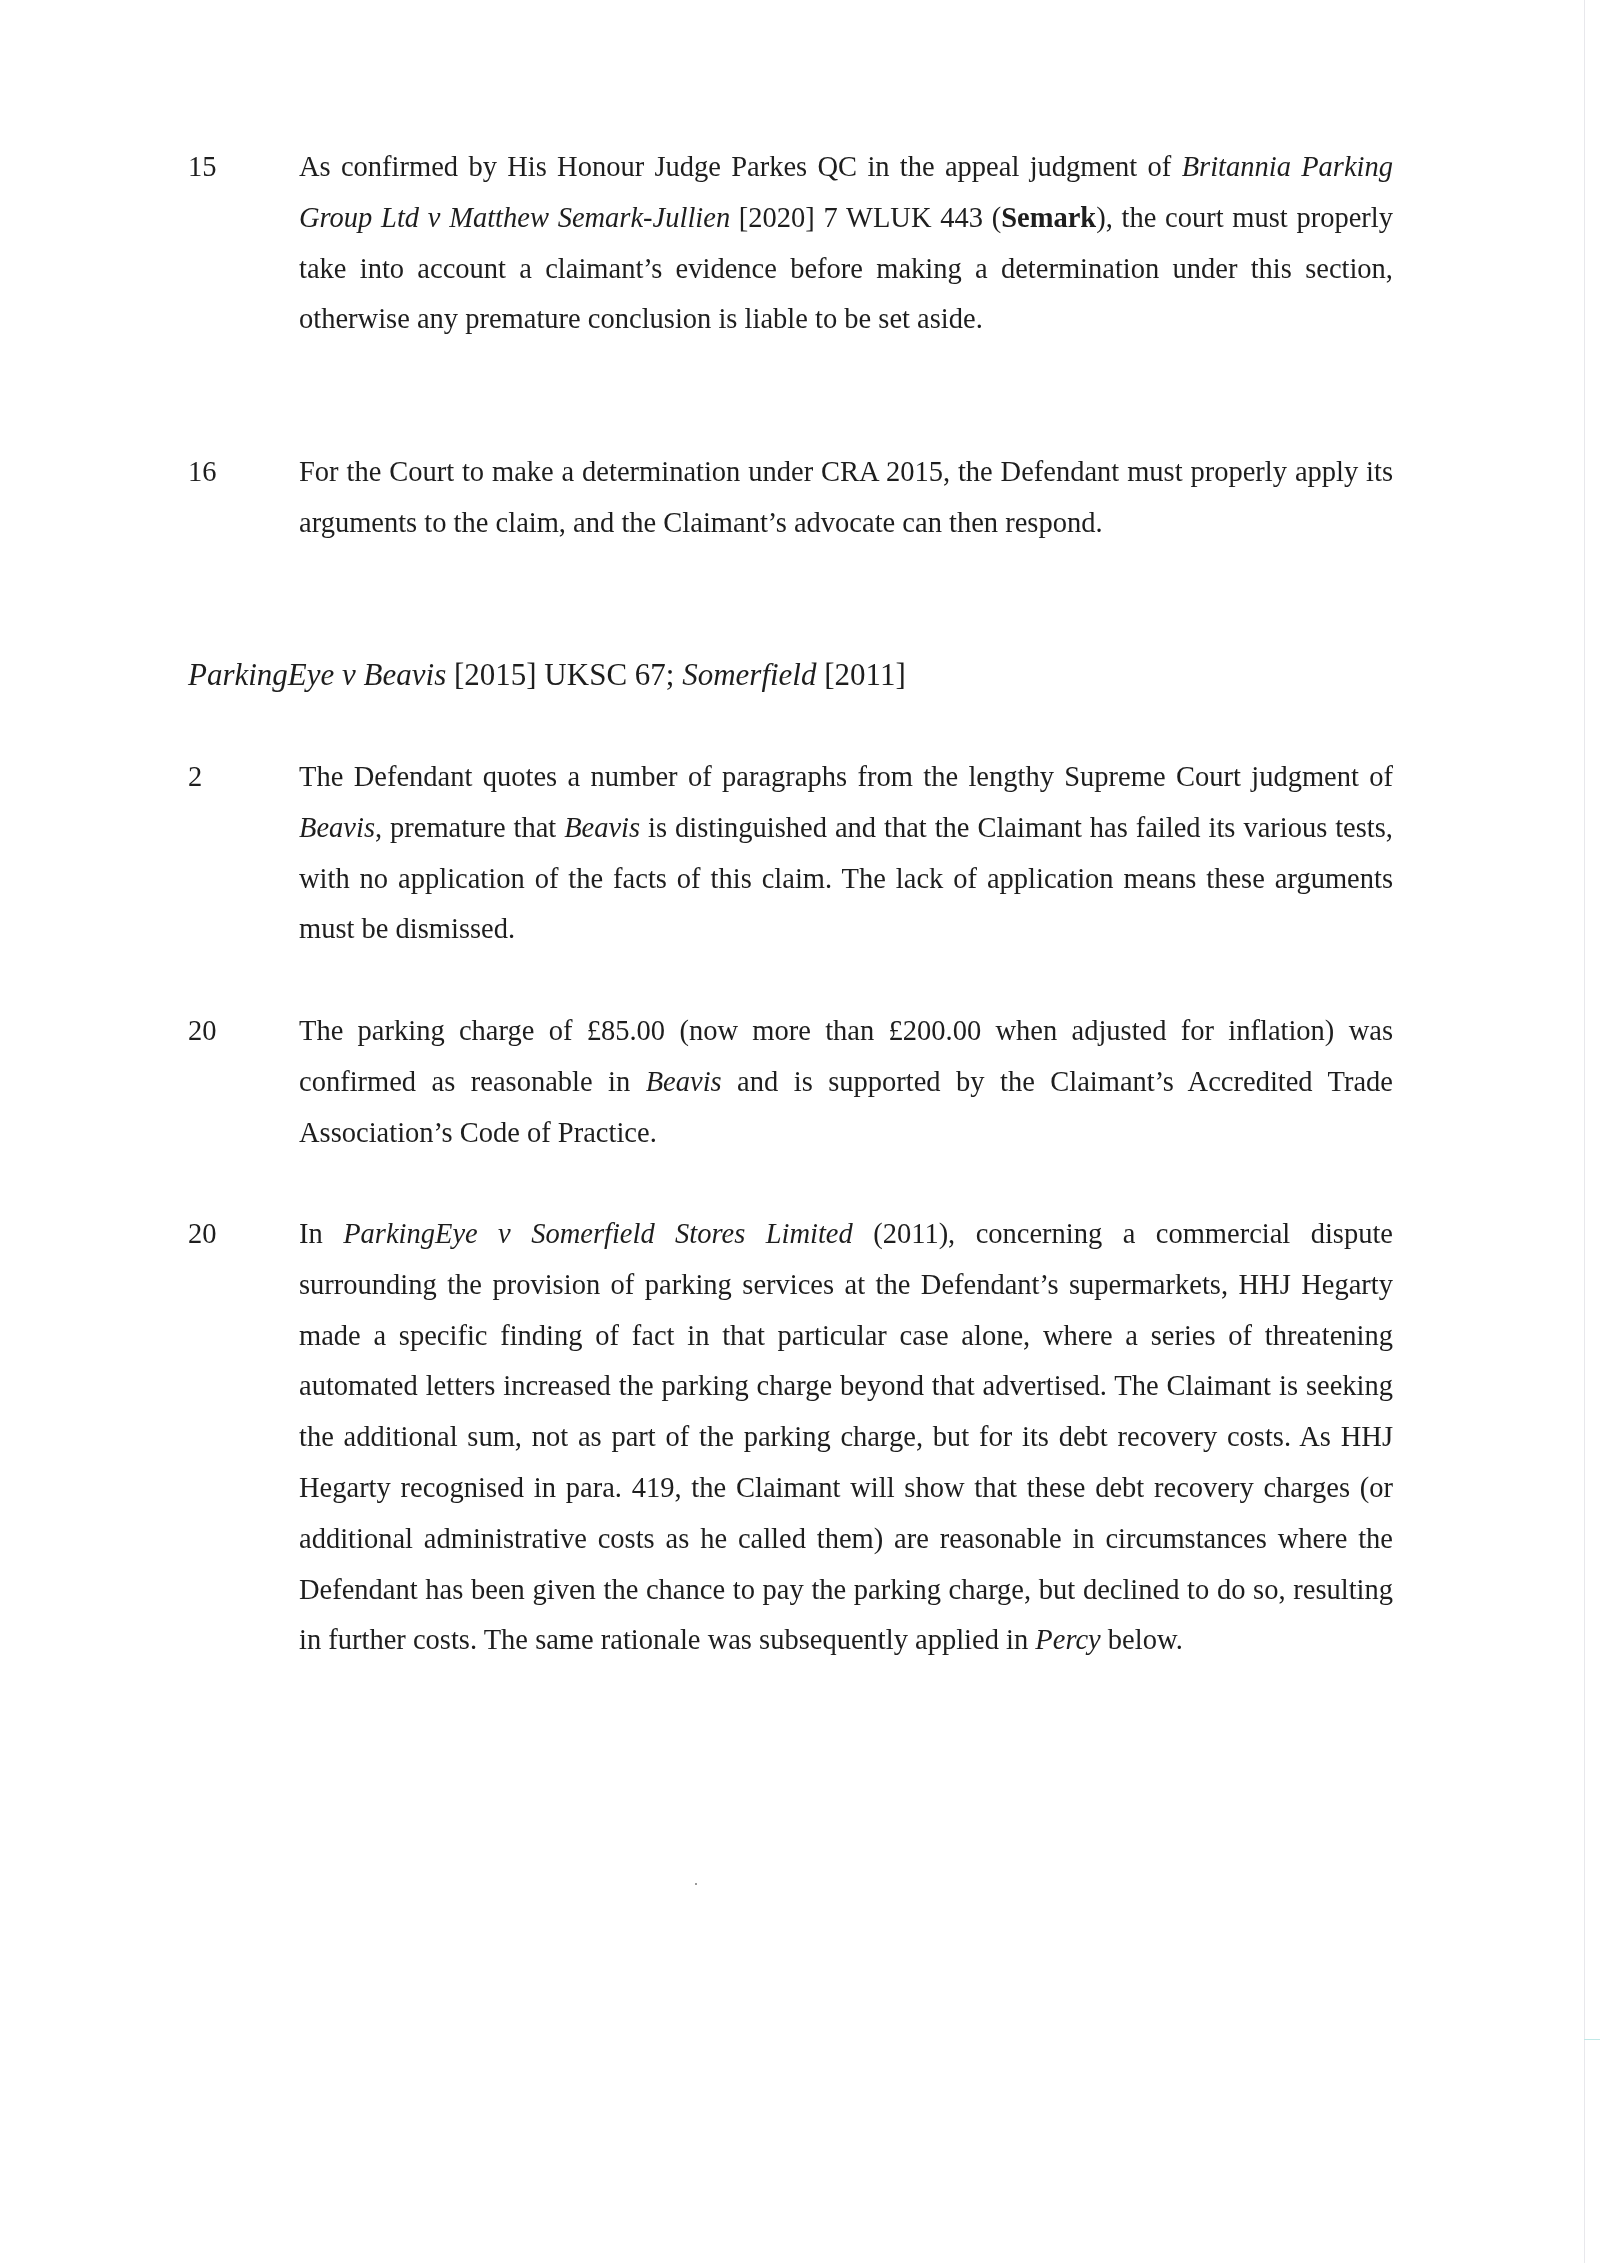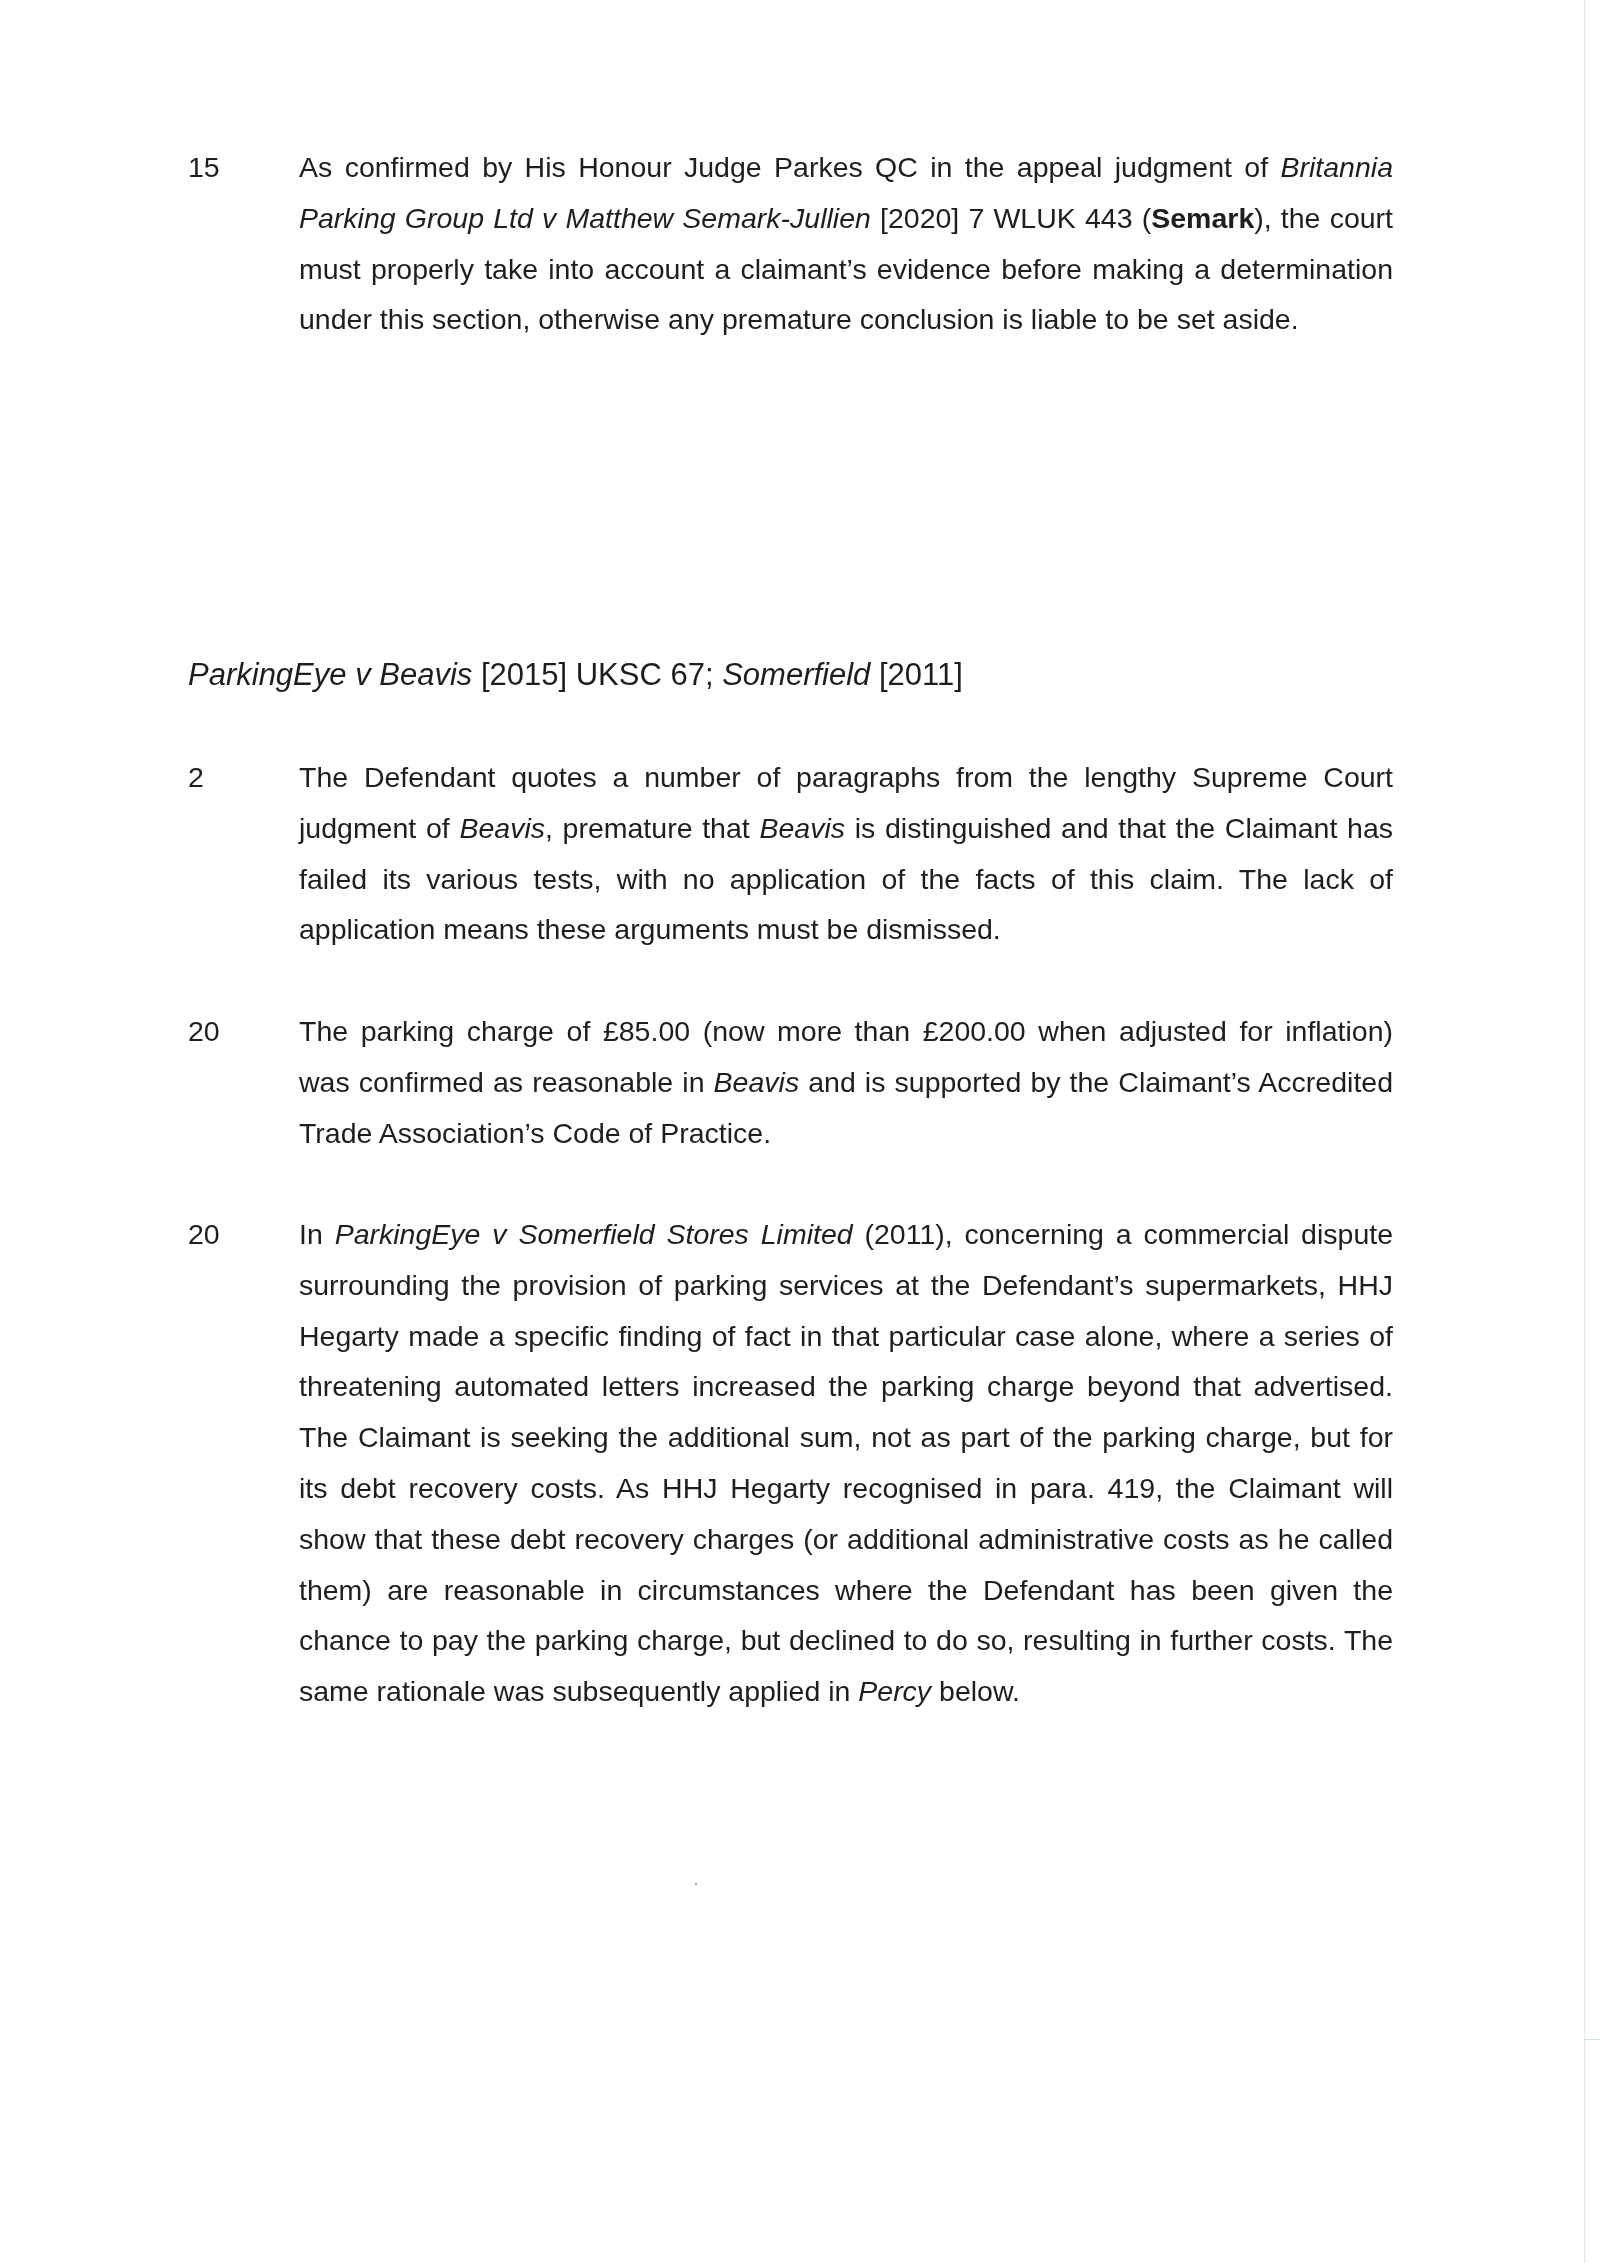--- a/index.html
+++ b/index.html
@@ -1,20 +1,20 @@
 <!DOCTYPE html>
 <html><head>
   <meta charset="utf-8">
   <style>
     html, body { margin: 0; padding: 0; }
     body {
       width: 1600px; height: 2263px; background: #ffffff; position: relative; overflow: hidden;
       font-family: "Liberation Sans", "DejaVu Sans", sans-serif; color: #1e1e1e;
     }
-    .page { position: absolute; left: 0; top: 0; width: 1600px; height: 2263px; }
+    .page { position: absolute; left: 0; top: 0; width: 1600px; height: 2263px; font-family: Liberation Serif, serif; }
     .edge-line { position: absolute; left: 1584px; top: 0; width: 1px; height: 2263px; background: #e8e8ec; }
     .edge-tick { position: absolute; left: 1584px; top: 2039px; width: 16px; height: 1px; background: #bfe8e6; }
     .para { position: absolute; left: 188px; width: 1205px; font-size: 28.5px; line-height: 50.8px; }
     .para .num { position: absolute; left: 0; top: 0; }
     .para .body { margin-left: 111px; text-align: justify; text-align-last: left; }
     .heading { position: absolute; left: 188px; font-size: 31px; line-height: 50.8px; }
     .dot { position: absolute; left: 695px; top: 1883px; width: 2px; height: 2px; background: #777; border-radius: 1px; }
     i { font-style: italic; }
     b { font-weight: bold; }
   </style>
@@ -25,20 +25,26 @@
   <div class="edge-line"></div>
   <div class="edge-tick"></div>
 
   <div class="para" style="top:142px;">
     <span class="num">15</span>
     <div class="body">
       <span>As confirmed by His Honour Judge Parkes QC in the appeal judgment of </span><i>Britannia Parking Group Ltd v Matthew Semark-Jullien</i><span> [2020] 7 WLUK 443 (</span><b>Semark</b><span>), the court must properly take into account a claimant’s evidence before making a determination under this section, otherwise any premature conclusion is liable to be set aside.</span>
     </div>
   </div>
 
+  <div class="para" style="top:447px;">
+    <span class="num">16</span>
+    <div class="body">
+      <span>For the Court to make a determination under CRA 2015, the Defendant must properly apply its arguments to the claim, and the Claimant’s advocate can then respond.</span>
+    </div>
+  </div>
 
   <div class="heading" style="top:650px;">
     <i>ParkingEye v Beavis</i><span> [2015] UKSC 67; </span><i>Somerfield</i><span> [2011]</span>
   </div>
 
   <div class="para" style="top:752px;">
     <span class="num">2</span>
     <div class="body">
       <span>The Defendant quotes a number of paragraphs from the lengthy Supreme Court judgment of </span><i>Beavis</i><span>, premature that </span><i>Beavis</i><span> is distinguished and that the Claimant has failed its various tests, with no application of the facts of this claim. The lack of application means these arguments must be dismissed.</span>
     </div>

